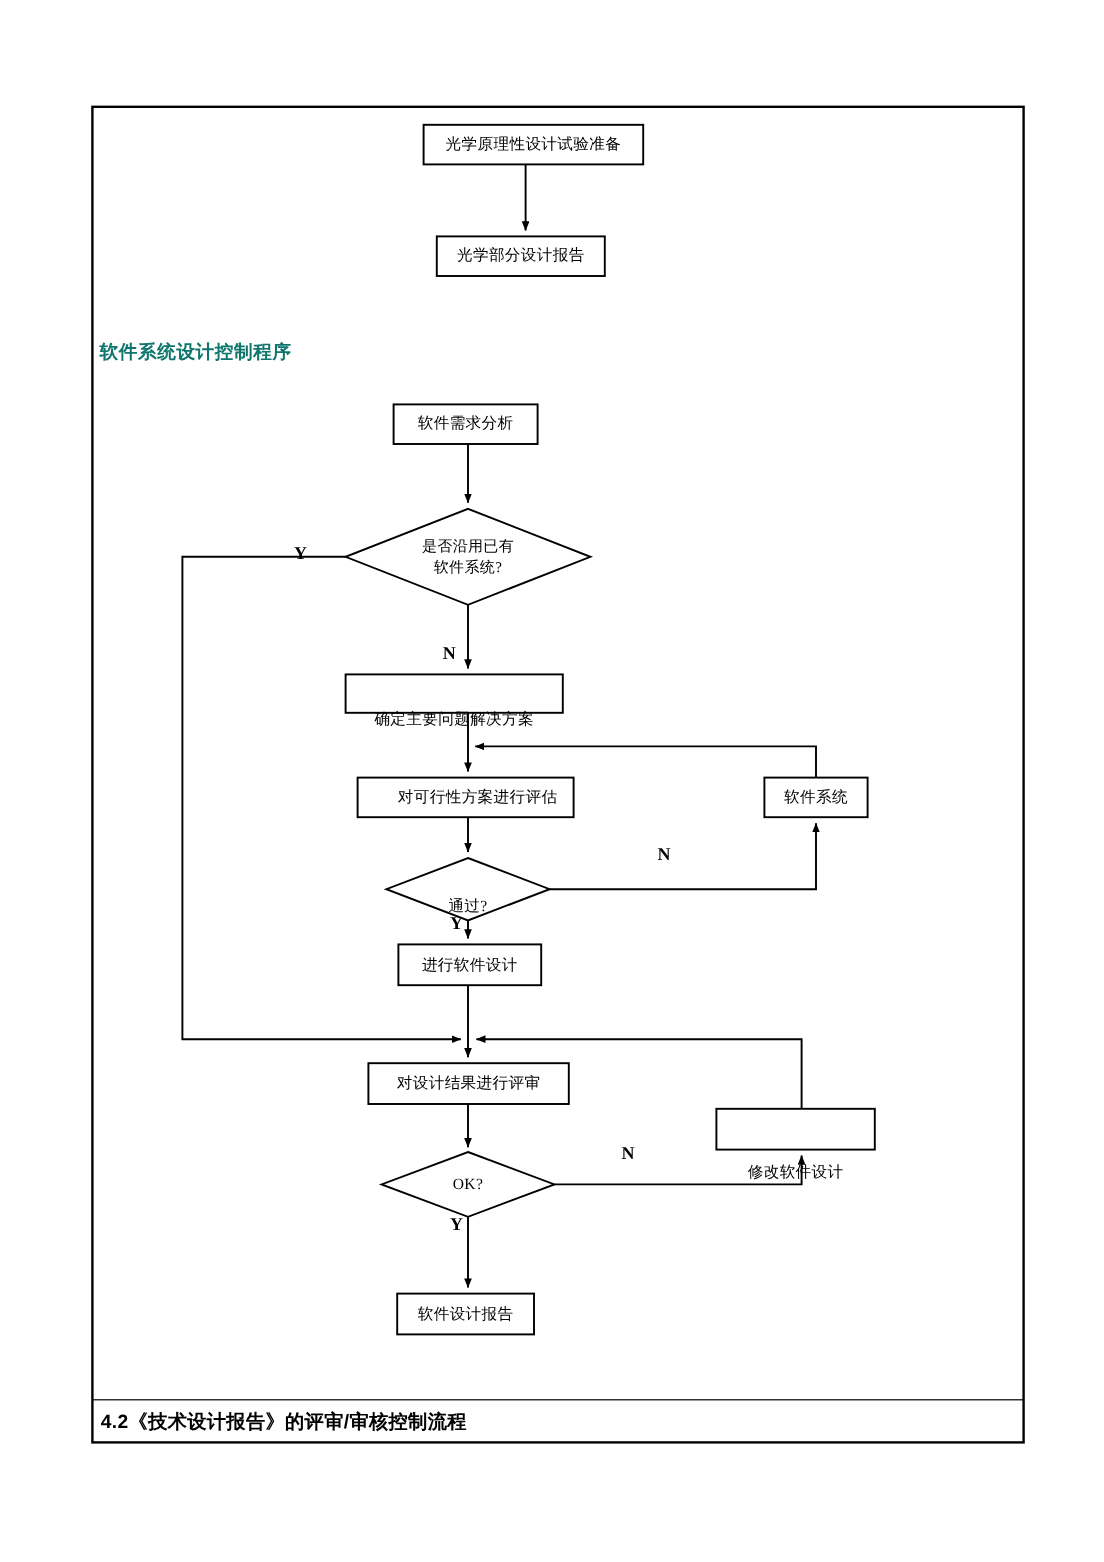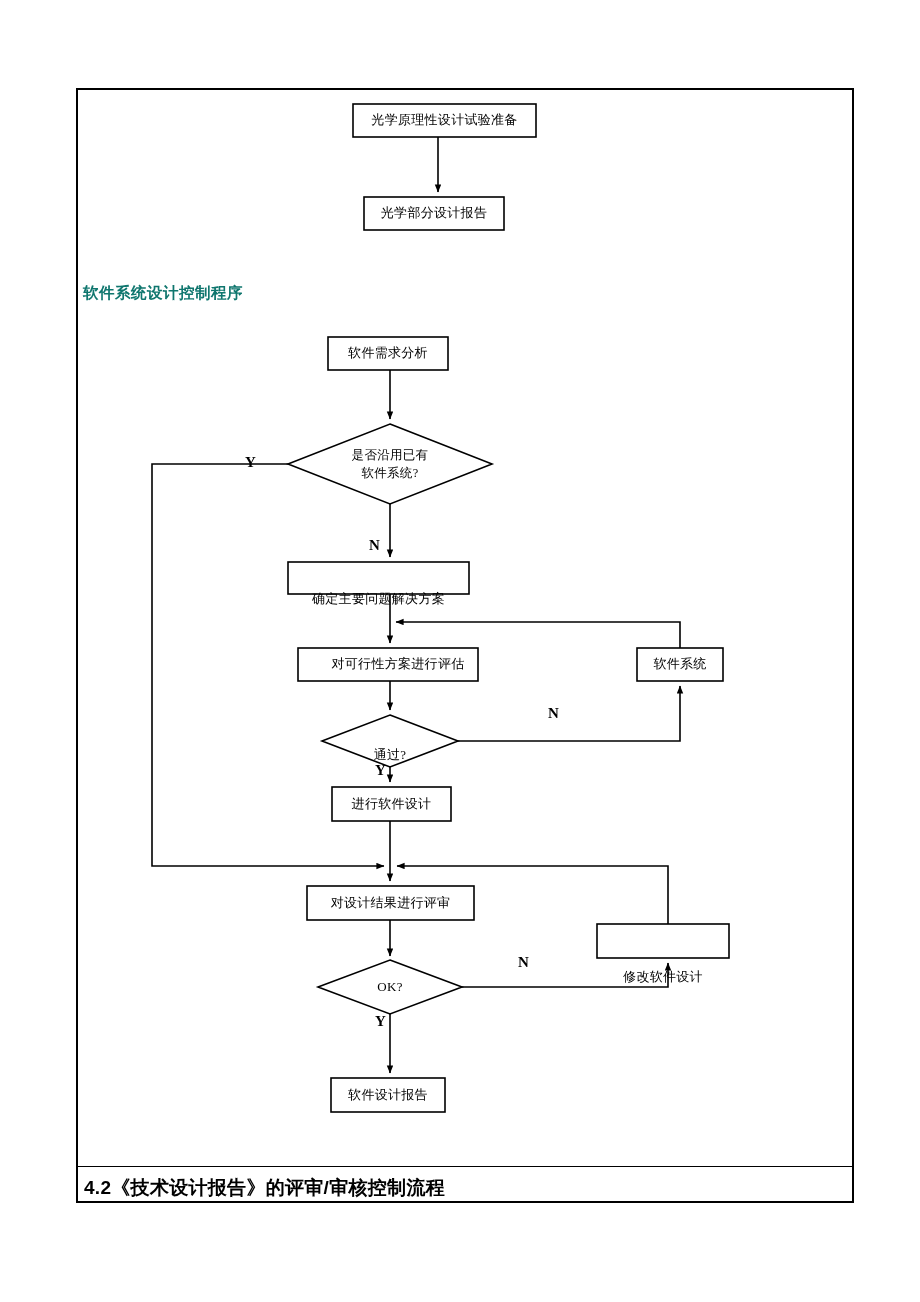--- a/index.html
+++ b/index.html
@@ -68,21 +68,21 @@
     font-weight: bold;
     font-size: 15.5px;
     color: #0f766e;
     letter-spacing: 0.5px;
     white-space: nowrap;
   }
   .footer-heading {
     position: absolute;
     font-family: "Liberation Sans", "DejaVu Sans", sans-serif;
     font-weight: bold;
-    font-size: 19px;
+    font-size: 16px;
     color: #000000;
     letter-spacing: 0.3px;
     white-space: nowrap;
   }
   .footer-rule {
     position: absolute;
     background: #000000;
   }
 </style>
 </head>

